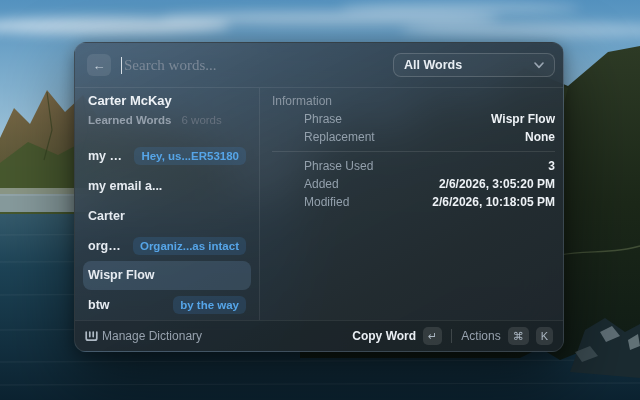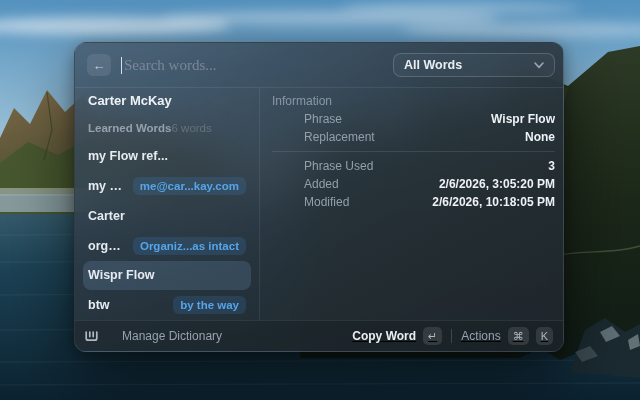--- a/index.html
+++ b/index.html
@@ -53,21 +53,21 @@
 
   
   .main{flex:1;display:flex;min-height:0;}
   .sidebar{
     width:185px;flex:0 0 185px;box-sizing:border-box;
     border-right:1px solid rgba(255,255,255,0.08);
     padding:0 8px;display:flex;flex-direction:column;
   }
   .sb-name{height:26px;display:flex;align-items:center;padding:0 5px;
     color:#eef2f6;font-size:13px;font-weight:700;}
-  .sb-section{height:28px;display:flex;align-items:center;padding:0 5px;font-size:11.5px;}
+  .sb-section{height:28px;display:flex;align-items:flex-start;gap:10px;padding:0 5px;font-size:11.5px;}
   .sb-section .lbl{color:#96a1ad;font-weight:600;}
   .sb-section .cnt{color:#66717e;}
   .sb-item{
     height:30px;border-radius:8px;display:flex;align-items:center;
     justify-content:space-between;gap:6px;padding:0 5px;cursor:default;
   }
   .sb-item.selected{background:rgba(124,163,207,0.20);}
   .sb-item .label{
     color:#e6ebf1;font-size:12.5px;font-weight:600;white-space:nowrap;
     overflow:hidden;text-overflow:ellipsis;
@@ -88,23 +88,23 @@
   .dt-row .v{color:#eef2f6;font-size:12px;font-weight:700;text-align:right;white-space:nowrap;}
   .dt-divider{height:1px;background:rgba(255,255,255,0.10);margin:5px 0;}
 
   
   .footer{
     flex:0 0 31px;height:31px;box-sizing:border-box;
     border-top:1px solid rgba(255,255,255,0.08);
     background:rgba(18,24,29,0.28);
     display:flex;align-items:center;padding:0 10px;gap:8px;
   }
-  .foot-left{display:flex;align-items:center;gap:24px;flex:1;min-width:0;}
+  .foot-left{display:flex;align-items:center;gap:4px;flex:1;min-width:0;}
   .manage-label{color:#97a2ae;font-size:12px;}
-  .foot-right{display:flex;align-items:center;gap:7px;flex:0 0 auto;text-decoration:underline;}
+  .foot-right{display:flex;align-items:center;gap:7px;flex:0 0 auto;}
   .copy-label{color:#e9eef3;font-size:12px;font-weight:700;}
   .keycap{
     min-width:14px;height:18px;box-sizing:border-box;padding:0 5px;
     background:rgba(255,255,255,0.11);border-radius:5px;
     display:flex;align-items:center;justify-content:center;
     color:#aab6c1;font-size:11px;line-height:1;
   }
   .vdiv{width:1px;height:14px;background:rgba(255,255,255,0.16);margin:0 2px;}
   .actions-label{color:#97a2ae;font-size:12px;}
   .logo-icon,.chev{display:flex;align-items:center;}
@@ -206,24 +206,24 @@
 
       <div class="sidebar">
         <div class="sb-name">Carter McKay</div>
         <div class="sb-section">
           <span class="lbl">Learned Words</span>
           <span class="cnt">6 words</span>
         </div>
 
         <div class="sb-item">
           <span class="label">my Flow ref...</span>
+          <span class="badge">Hey, us...ER53180</span>
         </div>
         <div class="sb-item">
           <span class="label">my email a...</span>
-          <span class="badge">me@car...kay.com</span>
         </div>
         <div class="sb-item">
           <span class="label">Carter</span>
 
         </div>
         <div class="sb-item">
           <span class="label">organize th...</span>
           <span class="badge">Organiz...as intact</span>
         </div>
         <div class="sb-item selected">

